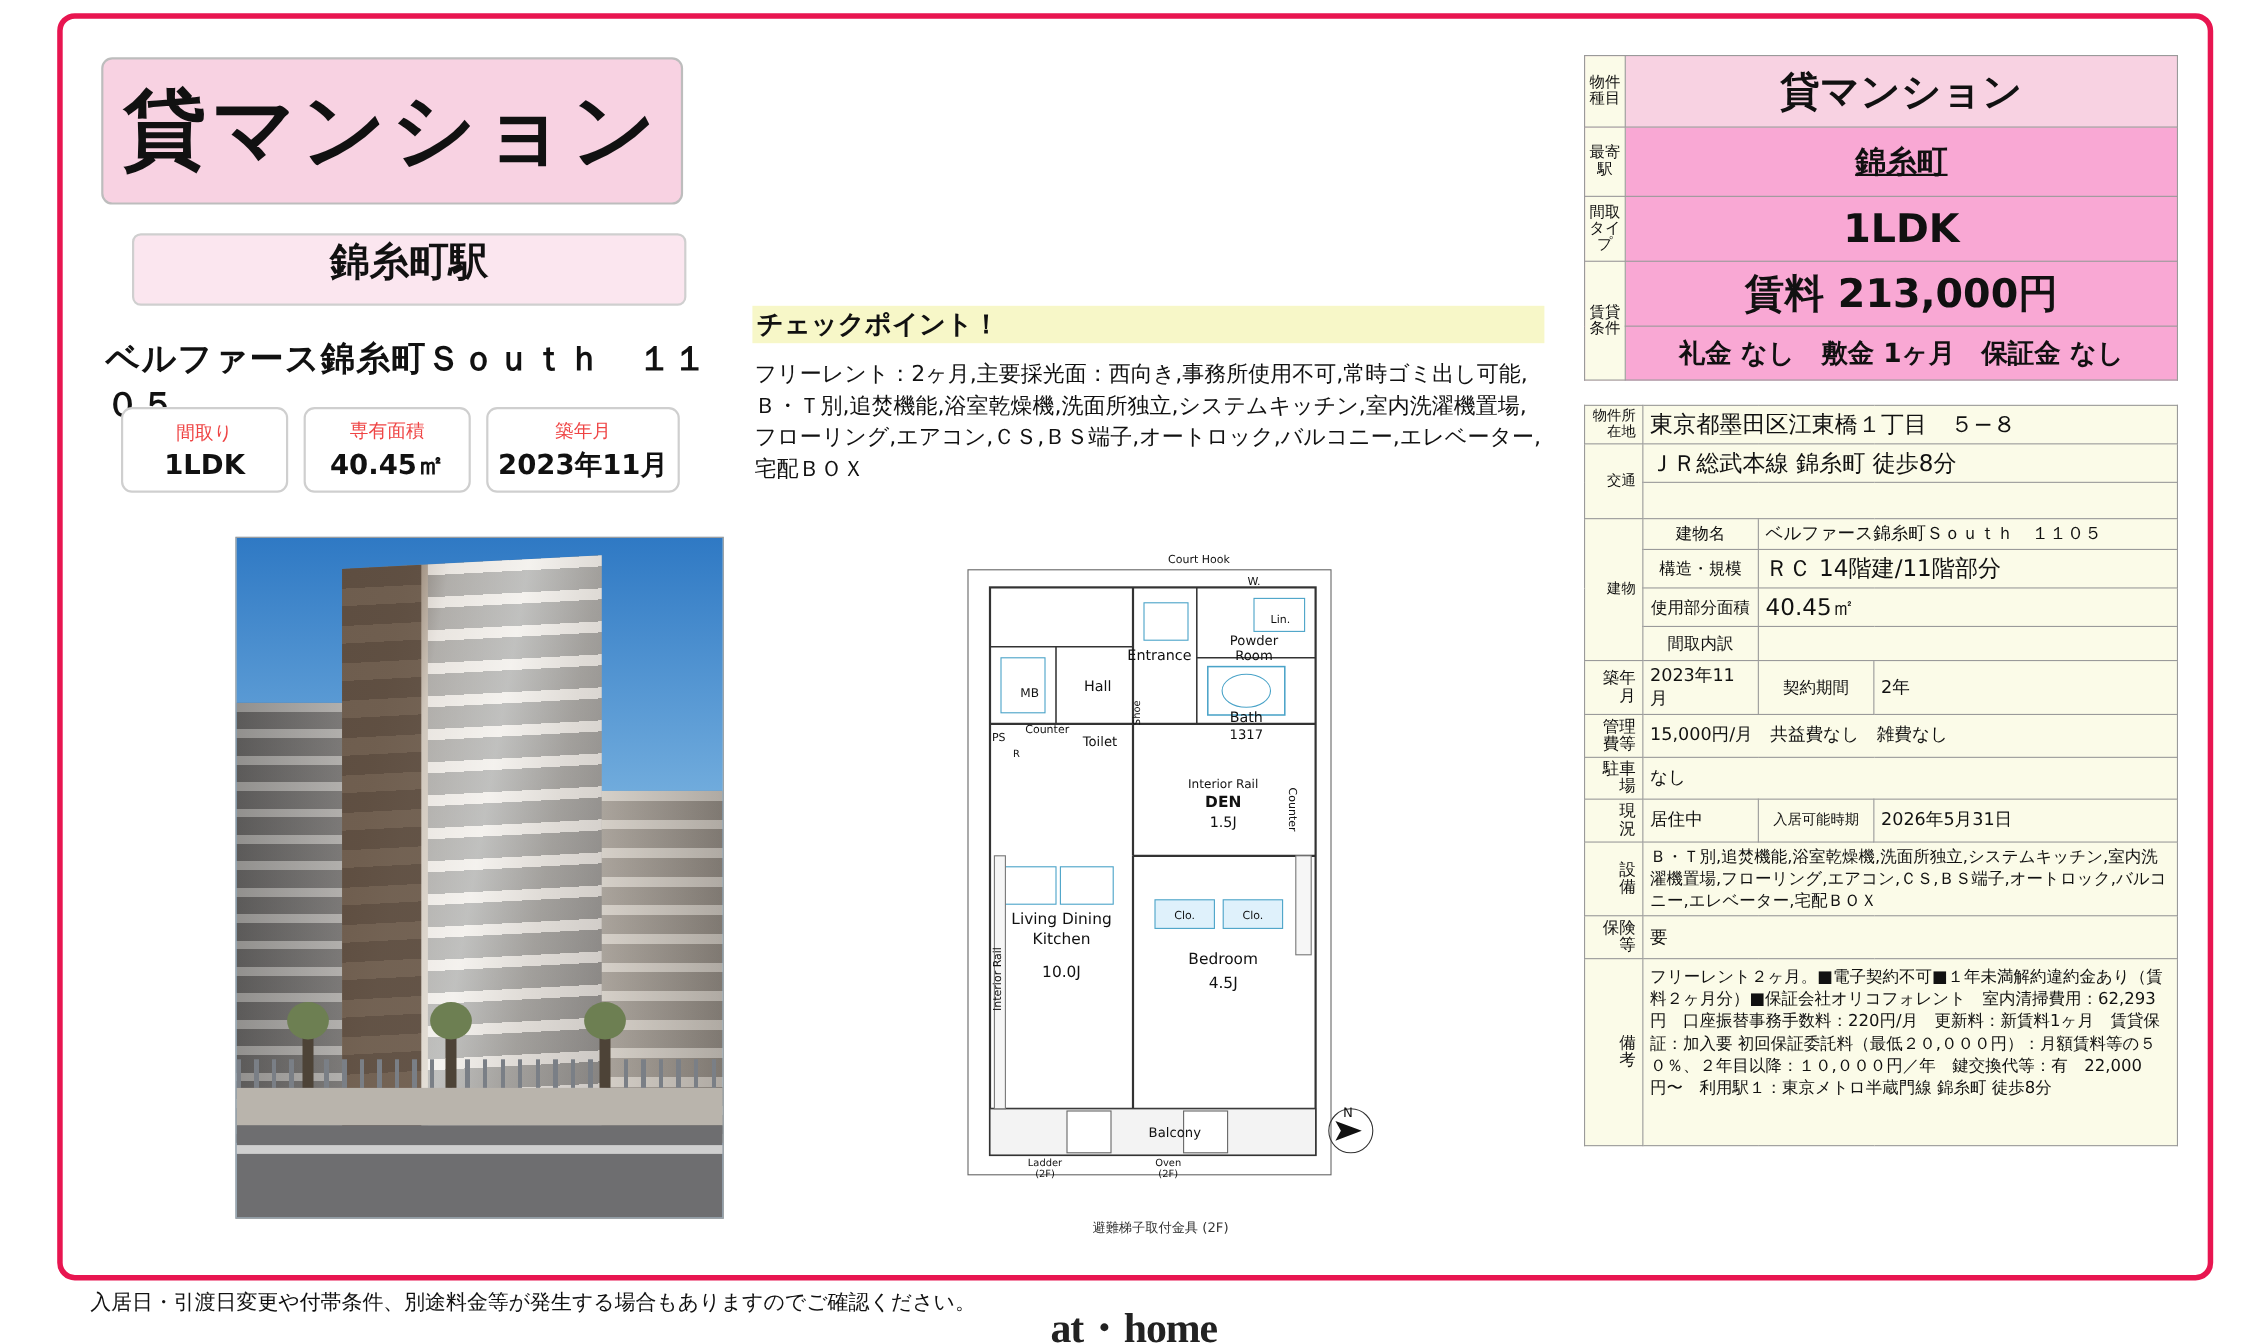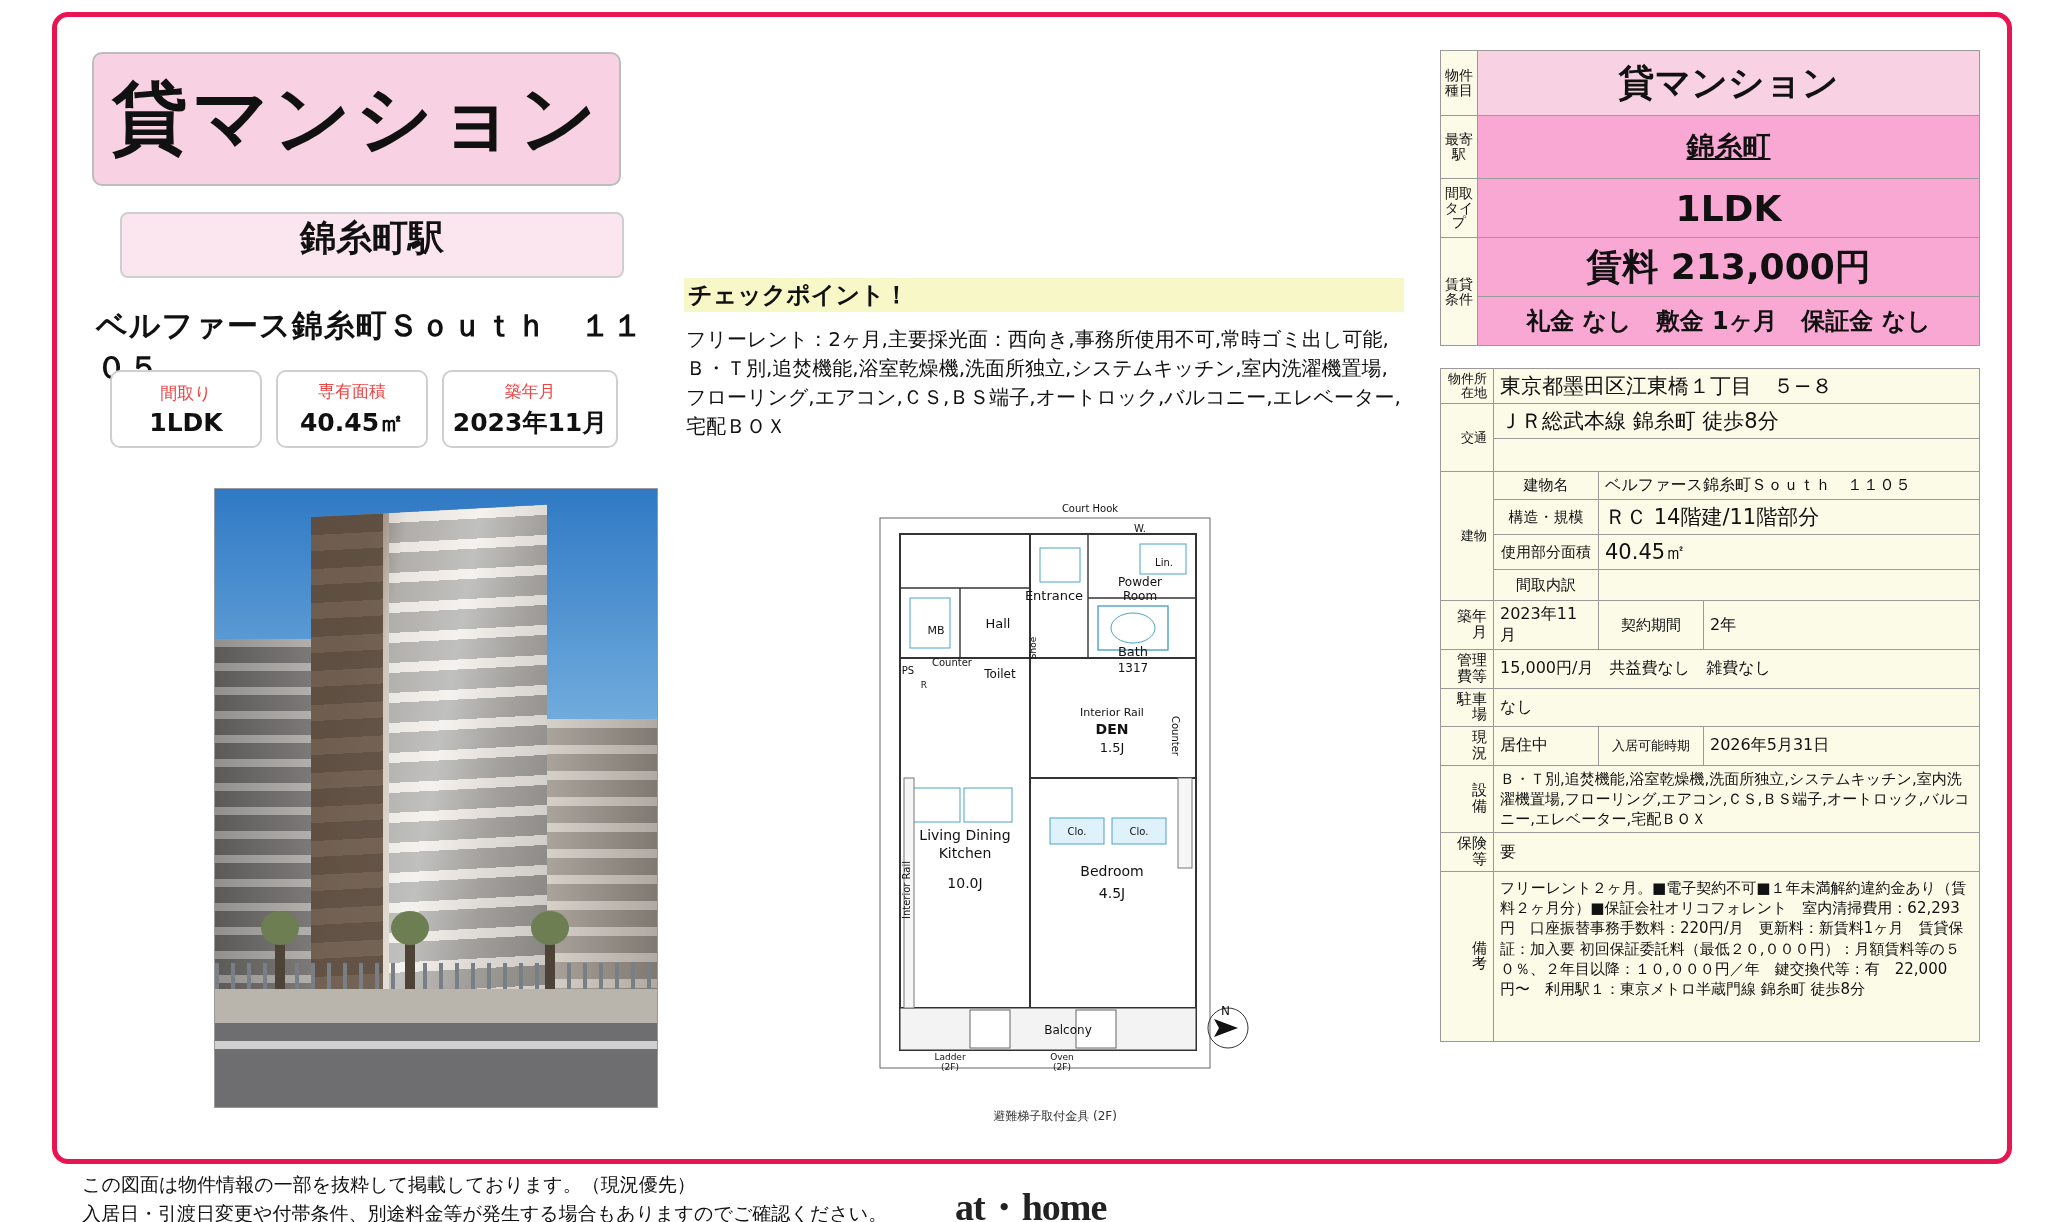--- a/index.html
+++ b/index.html
@@ -370,18 +370,17 @@
       </tr>
       <tr>
         <td class="dl" style="font-size:15px">備　考</td>
         <td colspan="3" class="d-xs" style="height:160px;vertical-align:top;padding-top:6px">フリーレント２ヶ月。■電子契約不可■１年未満解約違約金あり（賃料２ヶ月分）■保証会社オリコフォレント　室内清掃費用：62,293円　口座振替事務手数料：220円/月　更新料：新賃料1ヶ月　賃貸保証：加入要 初回保証委託料（最低２０,０００円）：月額賃料等の５０％、２年目以降：１０,０００円／年　鍵交換代等：有　22,000円〜　利用駅１：東京メトロ半蔵門線 錦糸町 徒歩8分</td>
       </tr>
     </tbody>
       </table>
   </div>
 
   <div class="footer-note">
-    <div>この図面は物件情報の一部を抜粋して掲載しております。（現況優先）</div>
     <div>入居日・引渡日変更や付帯条件、別途料金等が発生する場合もありますのでご確認ください。</div>
   </div>
   <div class="athome">at・home</div>
 
 </div>
 
 </body></html>

